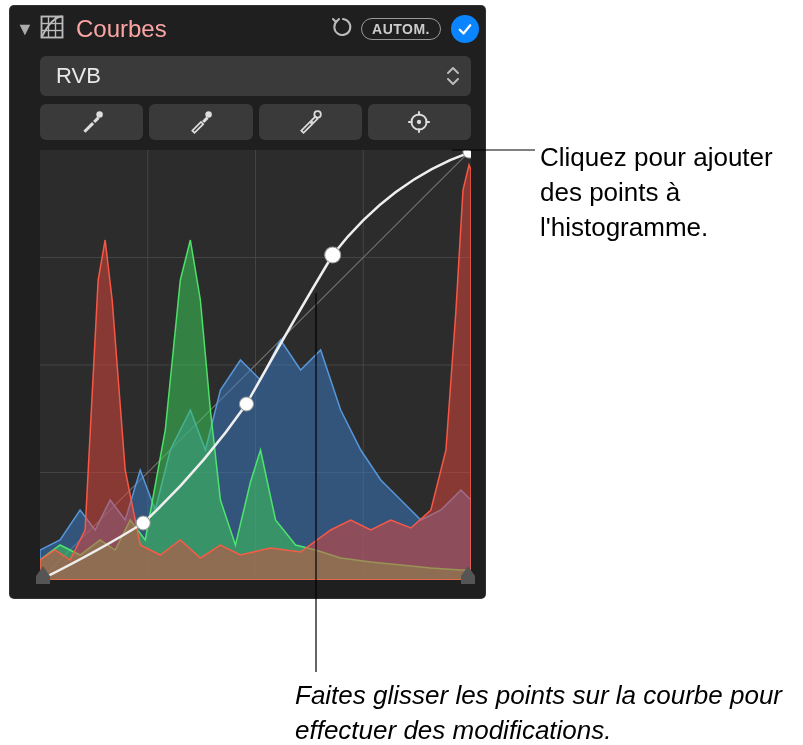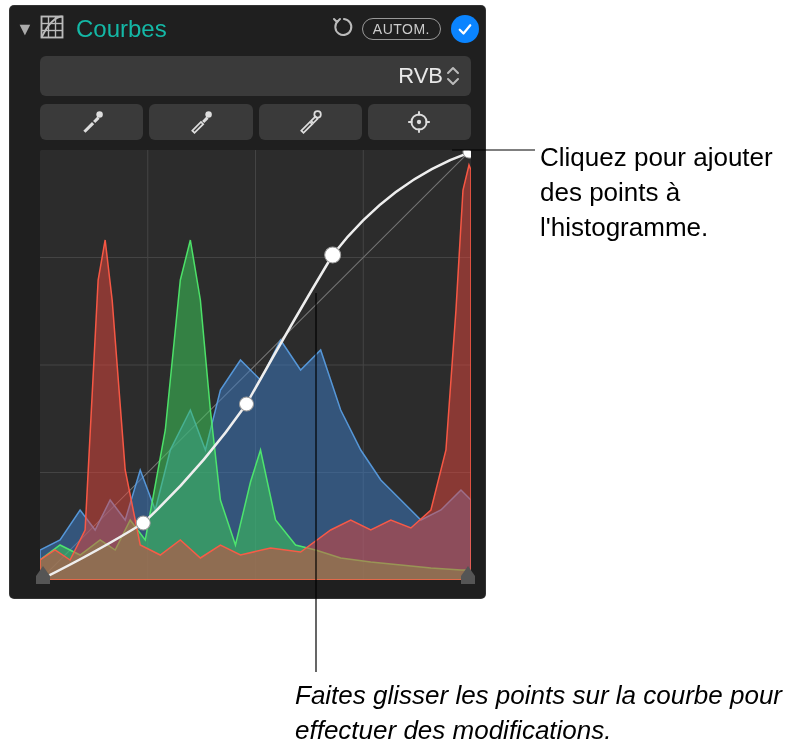--- a/index.html
+++ b/index.html
@@ -32,58 +32,58 @@
     font-size: 18px;
     width: 16px;
     text-align: center;
   }
   .grid-icon {
     width: 28px;
     height: 28px;
     color: #bbb;
   }
   .panel-title {
-    color: #14b8a6;
+    color: #fca5a5;
     font-size: 24px;
     font-weight: 500;
     flex: 1;
     margin-left: 4px;
   }
   .reset-icon {
     color: #bbb;
     width: 24px;
     height: 24px;
   }
   .auto-chip {
     border: 1.5px solid #999;
     border-radius: 14px;
     color: #ccc;
     font-size: 14px;
-    font-weight: 400;
+    font-weight: 700;
     padding: 2px 10px;
     letter-spacing: 0.5px;
   }
   .check-badge {
     width: 28px;
     height: 28px;
     border-radius: 50%;
     background: #0a84ff;
     display: flex;
     align-items: center;
     justify-content: center;
     margin-left: 4px;
   }
   .check-badge svg { width: 18px; height: 18px; }
   .body-area {
     padding: 4px 14px 18px 30px;
   }
   .dropdown {
     display: flex;
     align-items: center;
-    justify-content: flex-end;
+    justify-content: space-between;
     background: #3a3a3a;
     border-radius: 6px;
     height: 40px;
     padding: 0 8px 0 16px;
     color: #e8e8e8;
     font-size: 22px;
   }
   .dropdown .stepper { width: 20px; height: 24px; color: #bbb; }
   .tool-row {
     display: flex;

